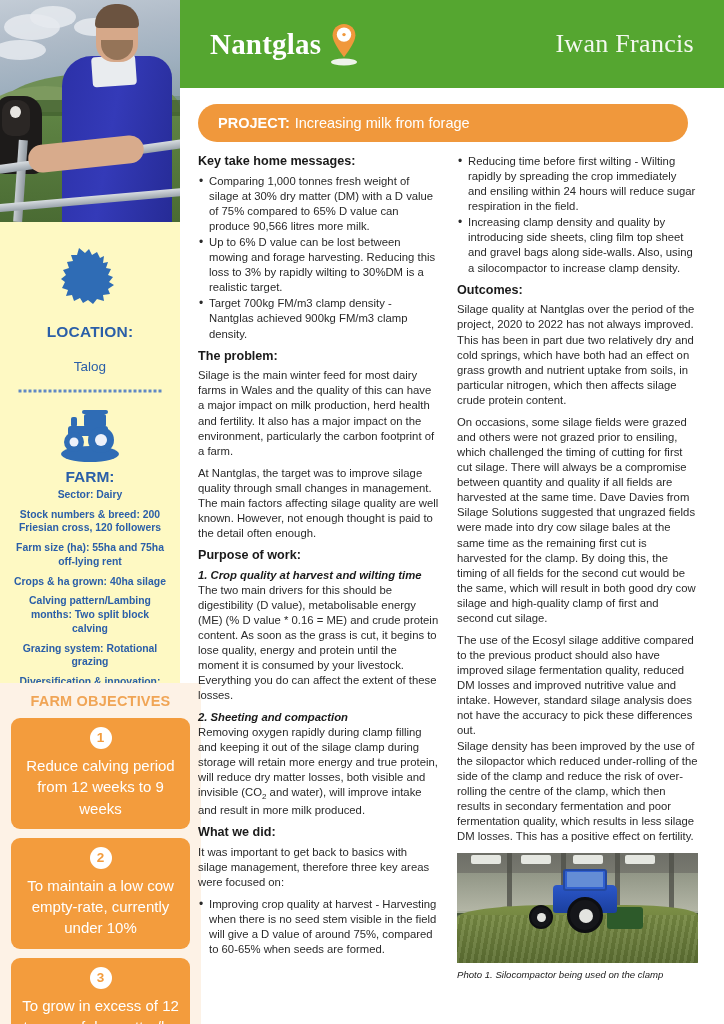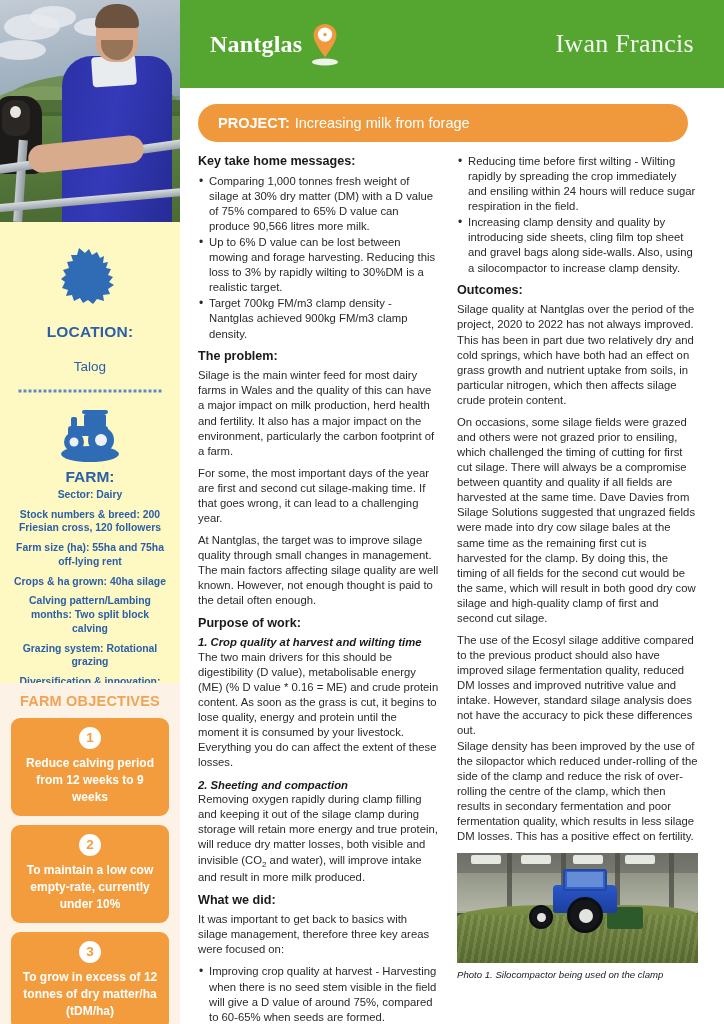--- a/index.html
+++ b/index.html
@@ -73,48 +73,48 @@
     background-size: 5px 5px; background-repeat: repeat-x; background-position: center;
   }
   .tractor-icon { display:block; margin: 4px auto 6px auto; }
   .farm-title { color:#2b5fa8; font-size:15.5px; font-weight:700; margin-bottom:2px; }
   .farm-line {
     color:#2b5fa8; font-size:10.4px; line-height:1.32; font-weight:600;
     margin: 0 0 6px 0; padding: 0 3px;
   }
 
   .objectives-panel {
-    position:absolute; left:0; top:683px; width:180px; height:341px;
+    position:absolute; left:0; top:683px; width:201px; height:341px;
     background:#fdf2e6; padding: 10px 11px 0 11px;
   }
   .obj-title {
     color:#f0a556; font-size:14.5px; font-weight:700; text-align:center;
     letter-spacing:.2px; margin-bottom: 9px;
   }
   .obj-card {
     background:#f39c3d; border-radius:9px; padding:8px 8px 10px 8px;
     margin-bottom:9px; text-align:center;
   }
   .obj-num {
     width:22px; height:22px; border-radius:50%; background:#fff; color:#f39c3d;
     font-size:13.5px; font-weight:700; line-height:22px; margin: 1px auto 6px auto;
   }
-  .obj-text { color:#ffffff; font-size:12px; line-height:1.42; font-weight:700; }
+  .obj-text { color:#ffffff; font-size:15px; line-height:1.42; font-weight:400; }
 
   
   .header {
     position:absolute; left:180px; top:0; width:544px; height:88px;
     background:#55a630;
     display:flex; align-items:center; justify-content:space-between;
     padding: 0 30px 0 30px;
   }
   .brand-wrap { display:flex; align-items:center; gap:8px; }
   .brand {
     color:#ffffff; font-family:"Liberation Serif", serif;
-    font-size:24px; font-weight:700; letter-spacing:.2px;text-align:right;
+    font-size:29px; font-weight:700; letter-spacing:.2px;text-align:right;
   }
   .person {
     color:#f3f8ef; font-family:"Liberation Serif", serif;
     font-size:26px; font-weight:400; letter-spacing:.3px;
   }
 
   
   .project-banner {
     position:absolute; left:198px; top:104px; width:490px; height:38px;
     background:#f0983c; border-radius:19px;
@@ -297,21 +297,20 @@
     <section class="col">
       <h3 class="sec">Key take home messages:</h3>
       <ul class="bul">
         <li>Comparing 1,000 tonnes fresh weight of silage at 30% dry matter (DM) with a D value of 75% compared to 65% D value can produce 90,566 litres more milk.</li>
         <li>Up to 6% D value can be lost between mowing and forage harvesting. Reducing this loss to 3% by rapidly wilting to 30%DM is a realistic target.</li>
         <li>Target 700kg FM/m3 clamp density - Nantglas achieved 900kg FM/m3 clamp density.</li>
       </ul>
 
       <h3 class="sec">The problem:</h3>
       <p class="body">Silage is the main winter feed for most dairy farms in Wales and the quality of this can have a major impact on milk production, herd health and fertility. It also has a major impact on the environment, particularly the carbon footprint of a farm.</p>
-      <p class="body">For some, the most important days of the year are first and second cut silage-making time. If that goes wrong, it can lead to a challenging year.</p>
       <p class="body">At Nantglas, the target was to improve silage quality through small changes in management. The main factors affecting silage quality are well known. However, not enough thought is paid to the detail often enough.</p>
 
       <h3 class="sec">Purpose of work:</h3>
       <p class="subhead-it">1. Crop quality at harvest and wilting time</p>
       <p class="body">The two main drivers for this should be digestibility (D value), metabolisable energy (ME) (% D value * 0.16 = ME) and crude protein content.  As soon as the grass is cut, it begins to lose quality, energy and protein until the moment it is consumed by your livestock. Everything you do can affect the extent of these losses.</p>
 
       <p class="subhead-it">2. Sheeting and compaction</p>
       <p class="body"><span>Removing oxygen rapidly during clamp filling and keeping it out of the silage clamp during storage will retain more energy and true protein, will reduce dry matter losses, both visible and invisible (CO</span><span class="sub">2</span><span> and water), will improve intake and result in more milk produced.</span></p>
 
       <h3 class="sec">What we did:</h3>

